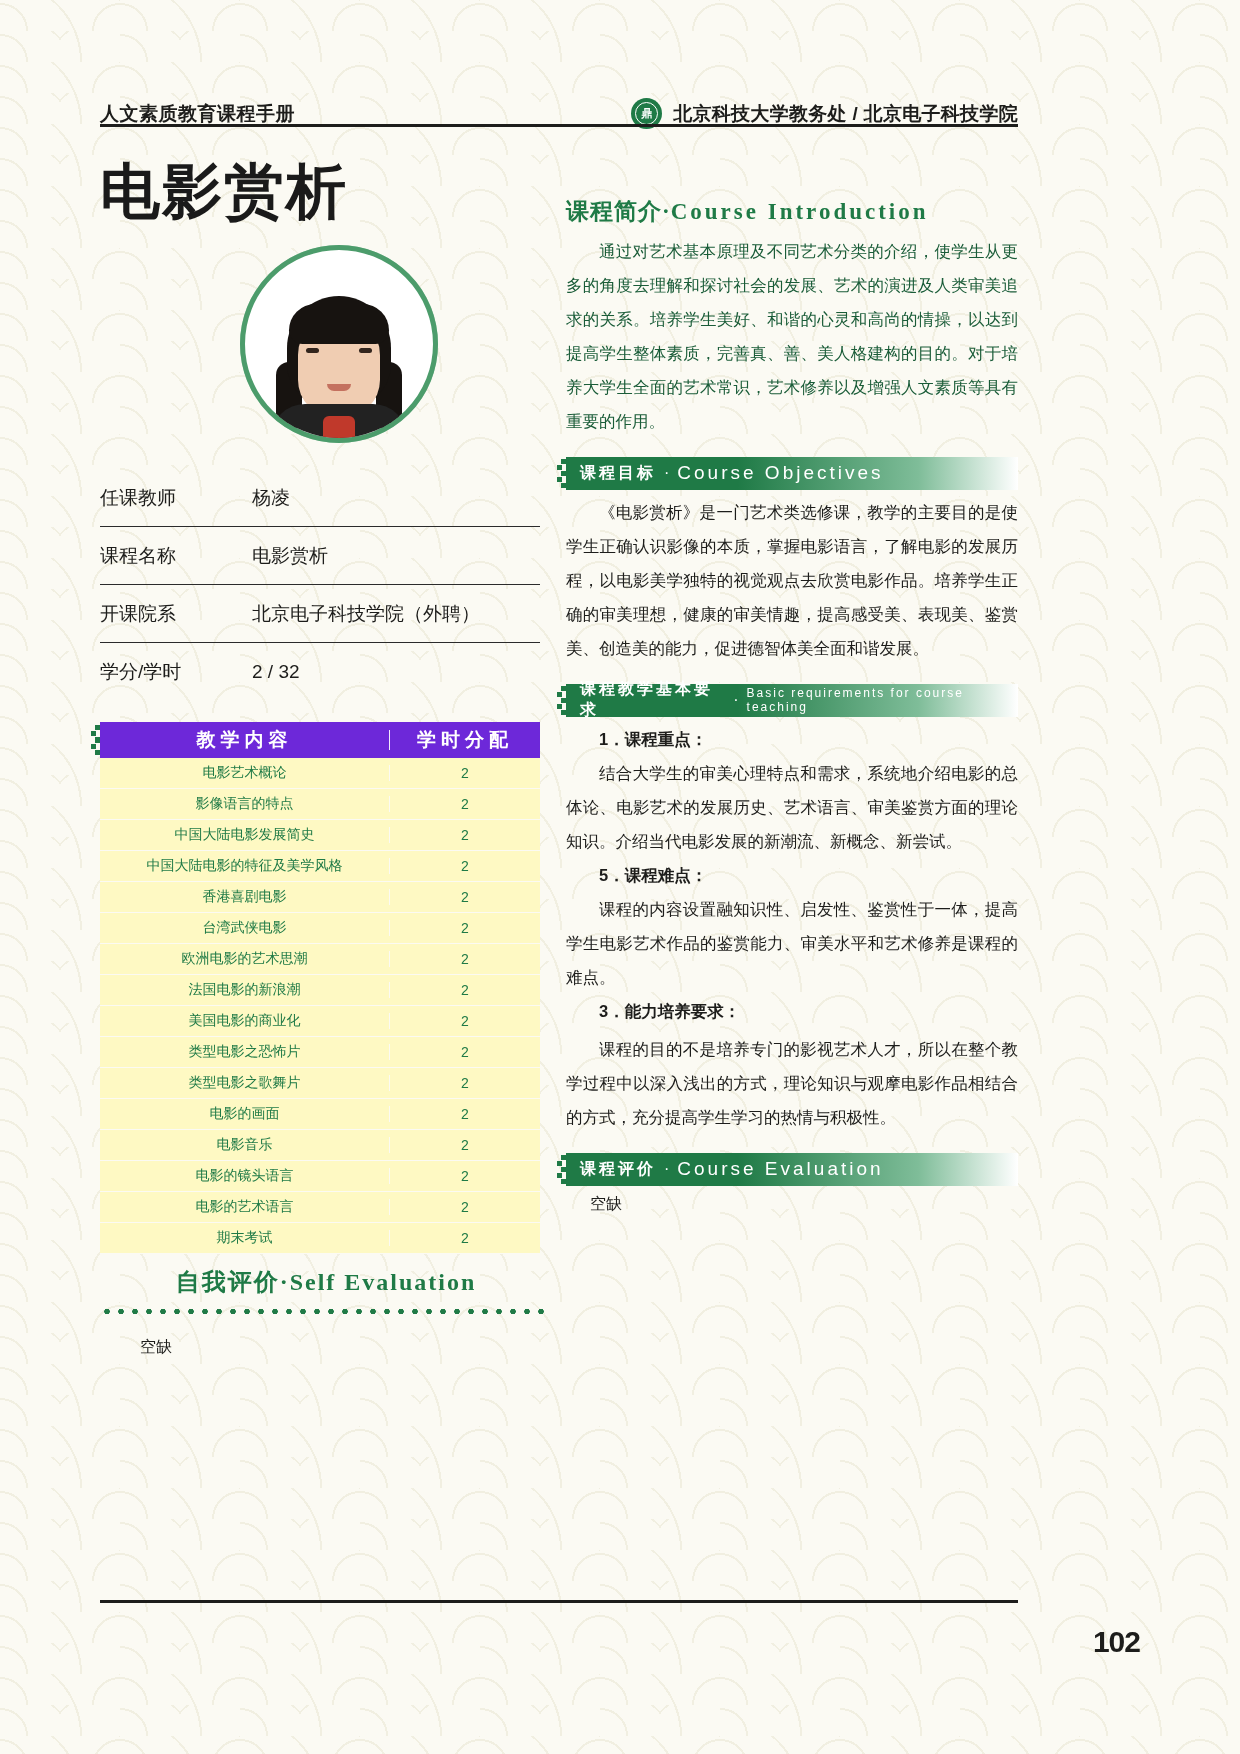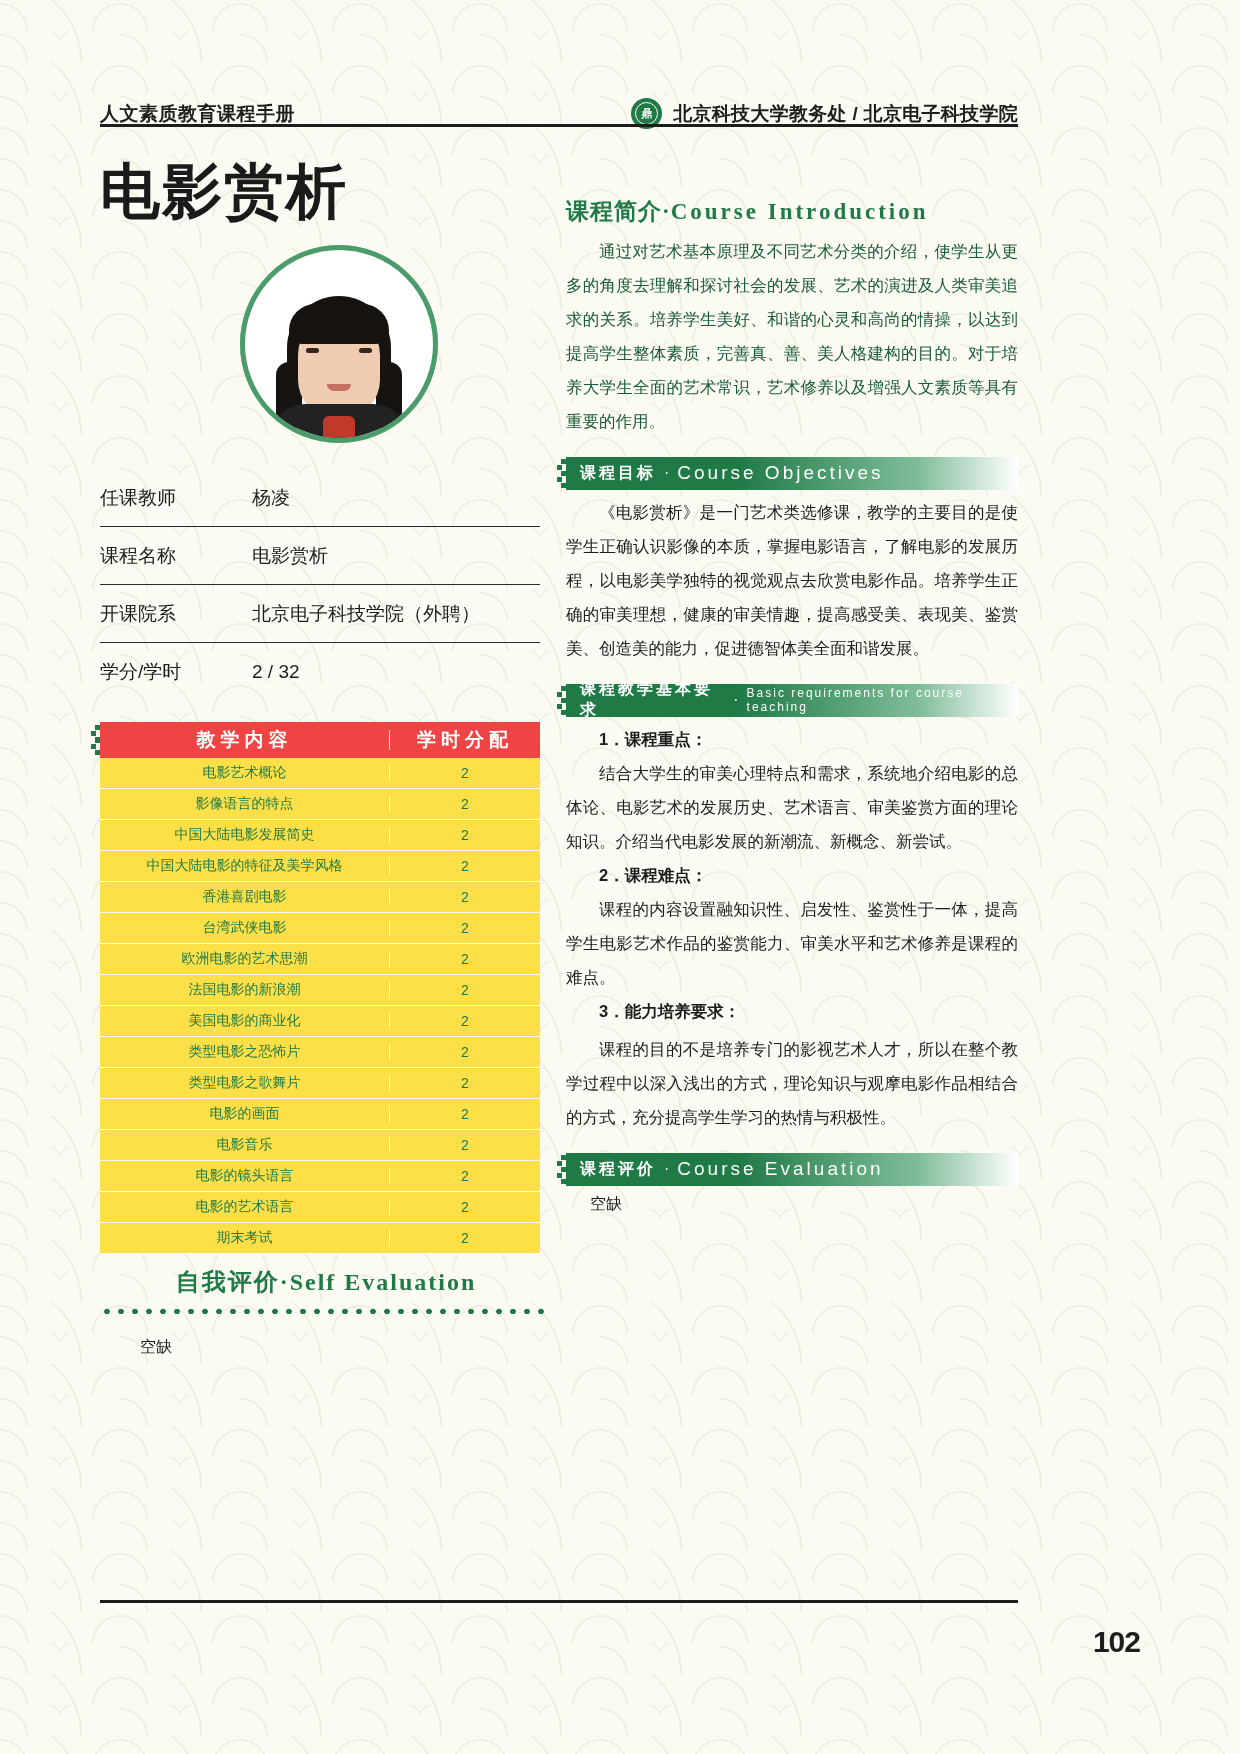--- a/index.html
+++ b/index.html
@@ -132,38 +132,38 @@
     border-bottom:1.8px solid #2b2b2b;
     font-size:19px; color:#1d1d1b;
   }
   .info-row:last-child{ border-bottom:none; }
   .info-row .k{ width:152px; font-weight:500;}
   .info-row .v{ flex:1; font-weight:500;}
 
   
   .tc-table{ margin-top:22px; width:440px; position:relative;}
   .tc-head{
-    display:flex; height:36px; background:#ef4444; color:#fff;
+    display:flex; height:36px; background:#6d28d9; color:#fff;
     align-items:center; position:relative;
   }
   .tc-head .col1{ flex:1; text-align:center; font-size:19px; font-weight:700; letter-spacing:5px;}
   .tc-head .sep{ width:1px; height:20px; background:#fff; opacity:.9;}
   .tc-head .col2{ width:150px; text-align:center; font-size:19px; font-weight:700; letter-spacing:5px;}
   
   .notch{ position:absolute; left:-9px; top:3px; width:9px;height:30px;}
   .notch i{ position:absolute; background:#1f7a46; display:block;}
   .notch i:nth-child(1){ left:4px; top:0; width:5px;height:5px;}
   .notch i:nth-child(2){ left:0px; top:6px; width:5px;height:5px;}
   .notch i:nth-child(3){ left:4px; top:12px; width:5px;height:6px;}
   .notch i:nth-child(4){ left:0px; top:19px; width:5px;height:5px;}
   .notch i:nth-child(5){ left:4px; top:25px; width:5px;height:5px;}
 
   .tc-row{
     display:flex; height:30px; align-items:center;
-    background:#fde047; border-bottom:1.5px solid #fbfaf3;
+    background:#fef9c3; border-bottom:1.5px solid #fbfaf3;
     color:#1f7a46; font-size:14px;
   }
   .tc-row .c1{ flex:1; text-align:center;}
   .tc-row .c2{ width:150px; text-align:center; border-left:1.5px solid #fbfaf3;}
 
   
   .self-eval{ margin-top:12px; width:452px;}
   .self-eval .heading{
     text-align:center; color:#1f7a46; font-size:24px; font-weight:700;
     letter-spacing:2px; font-family:"Liberation Serif","DejaVu Serif",serif;
@@ -392,21 +392,21 @@
           <i></i>
           <i></i>
         </div>
       <span class="cn">课程教学基本要求</span>
       <span class="dot">·</span>
       <span class="en small">Basic requirements for course teaching</span>
     </div>
 
     <div class="sub-h">1．课程重点：</div>
     <div class="para dark tight">结合大学生的审美心理特点和需求，系统地介绍电影的总体论、电影艺术的发展历史、艺术语言、审美鉴赏方面的理论知识。介绍当代电影发展的新潮流、新概念、新尝试。</div>
-    <div class="sub-h">2．课程难点：</div>
+    <div class="sub-h">5．课程难点：</div>
     <div class="para dark tight">课程的内容设置融知识性、启发性、鉴赏性于一体，提高学生电影艺术作品的鉴赏能力、审美水平和艺术修养是课程的难点。</div>
     <div class="sub-h">3．能力培养要求：</div>
     <div class="para dark">课程的目的不是培养专门的影视艺术人才，所以在整个教学过程中以深入浅出的方式，理论知识与观摩电影作品相结合的方式，充分提高学生学习的热情与积极性。</div>
 
     <div class="band">
       <div class="band-notch">
           <i></i>
           <i></i>
           <i></i>
           <i></i>

